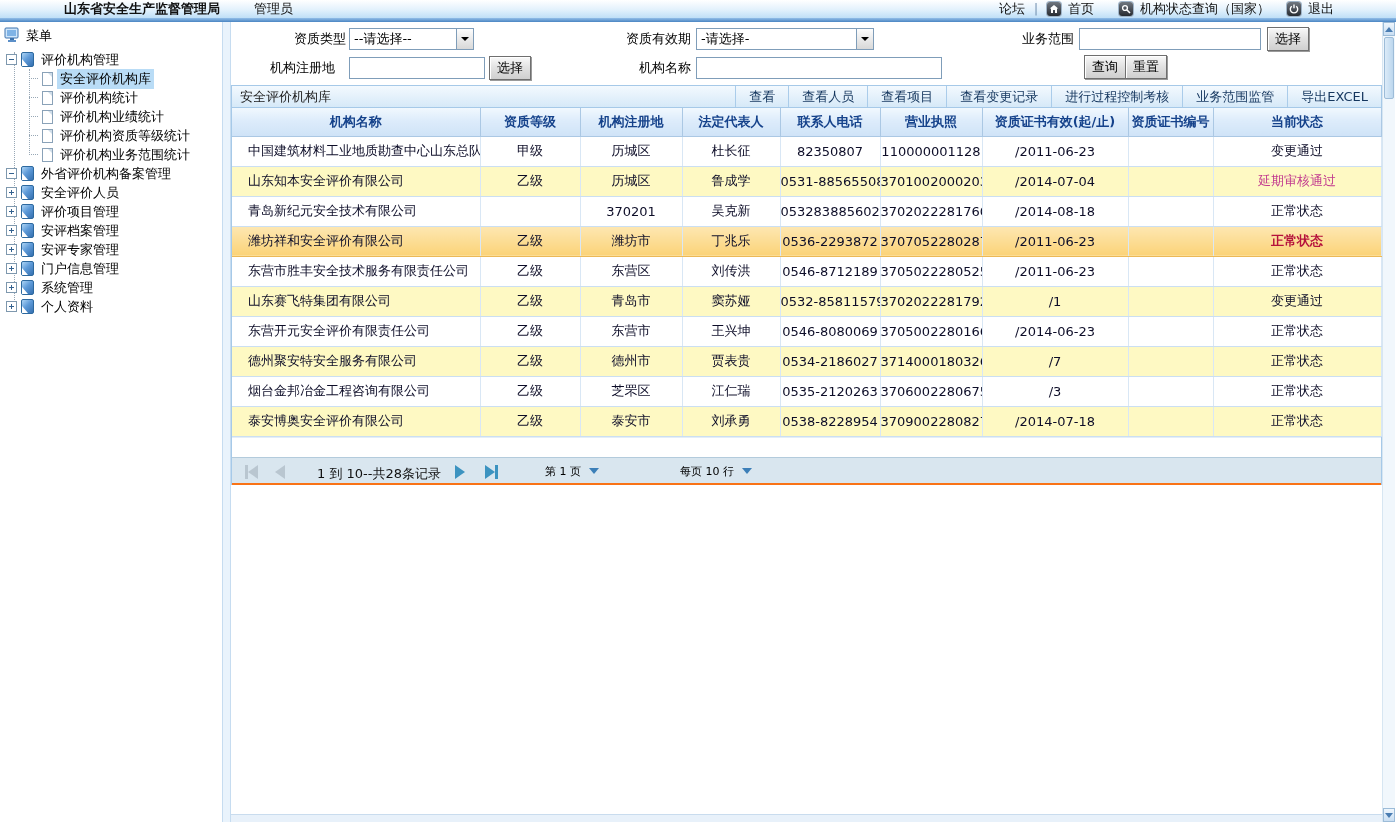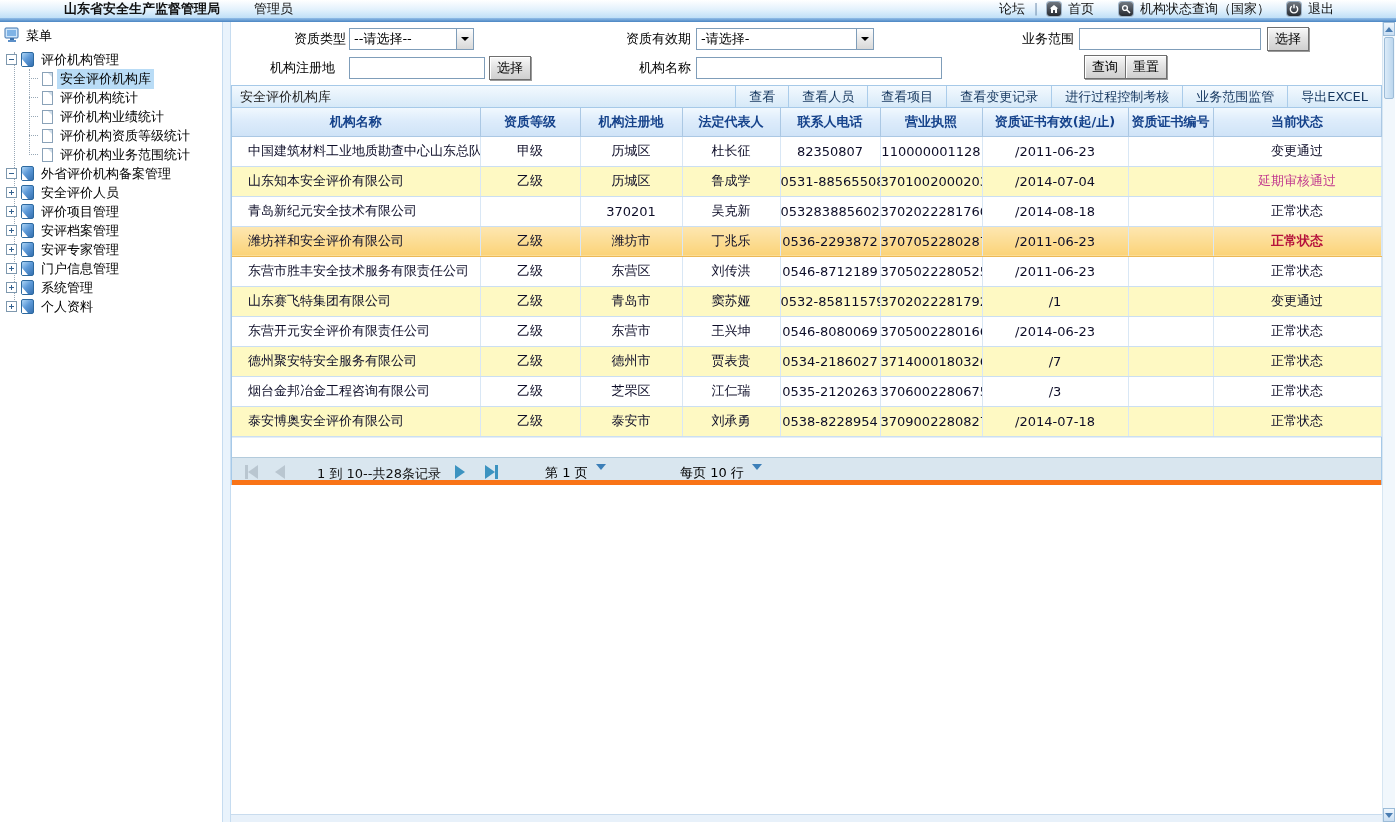--- a/index.html
+++ b/index.html
@@ -81,28 +81,28 @@
   .grid-table td{height:30px;font-size:13px;text-align:center;border-right:1px solid #d9e7f5;border-bottom:1px solid #cbdff2;
       overflow:hidden;white-space:nowrap;color:#0d0d28}
   .grid-table td:first-child{text-align:left;padding-left:16px}
   .grid-table tr.alt td{background:#fef9c3}
   .grid-table tr.sel td{background:linear-gradient(180deg,#fde7b2 0%,#fbd378 100%);border-bottom:1px solid #ecb957}
   td.magenta{color:#c2398f}
   td.red{color:#b5123c;font-weight:bold}
   .grid-space{height:20px;background:#fff;border-top:1px solid #e4eef8}
 
   
-  .pager{position:relative;height:28px;background:#d9e6ef;border-top:1px solid #b3cbdc;border-bottom:5px solid #f97316}
+  .pager{position:relative;height:28px;background:#d9e6ef;border-top:1px solid #b3cbdc;border-bottom:2px solid #f97316}
   .pg-btn{position:absolute;top:7px;display:flex;align-items:center;cursor:pointer}
   .tri-l{width:0;height:0;border-top:7px solid transparent;border-bottom:7px solid transparent;border-right:10px solid #3c93c0}
   .tri-r{width:0;height:0;border-top:7px solid transparent;border-bottom:7px solid transparent;border-left:10px solid #3c93c0}
   .pg-bar{width:3px;height:14px;background:#3c93c0}
   .pg-btn.off .tri-l{border-right-color:#b9c6d0}.pg-btn.off .pg-bar{background:#b9c6d0}
   .pg-text{position:absolute;top:7px;font-size:13px;color:#111}
-  .pg-drop{position:absolute;top:6px;display:flex;font-size:13px;cursor:pointer}
+  .pg-drop{position:absolute;top:6px;display:flex;align-items:center;font-size:11px;cursor:pointer}
   .caret{width:0;height:0;border-left:5px solid transparent;border-right:5px solid transparent;border-top:6px solid #3c7fb8;margin-left:8px}
 
   .bottom-strip{position:absolute;left:0;right:0;bottom:0;height:8px;background:#e8f1fa;border-top:1px solid #c9dcee}
 </style>
 </head>
 <body>
 
 <div>
 
   <div class="topbar">

